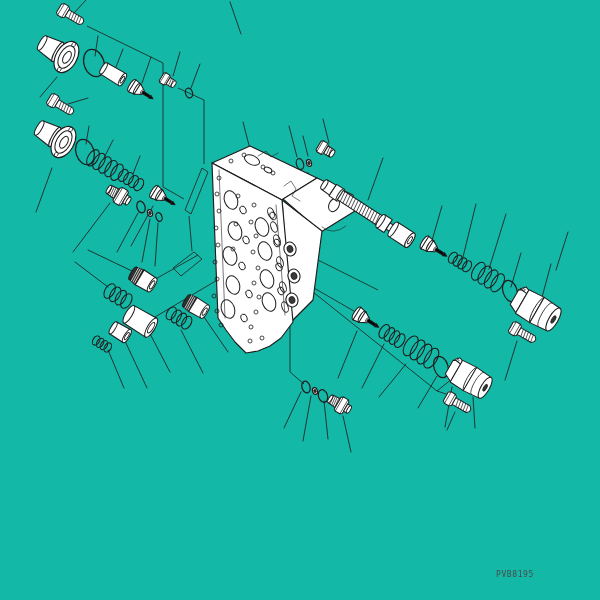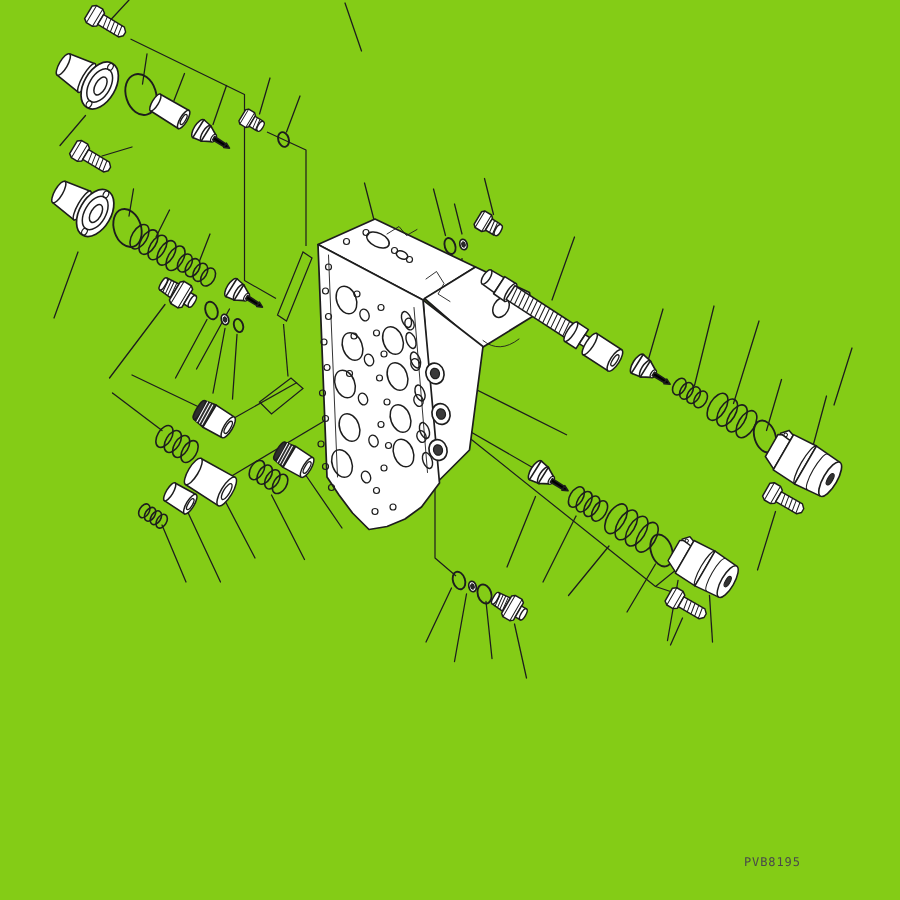--- a/index.html
+++ b/index.html
@@ -1,16 +1,16 @@
 <!DOCTYPE html>
 <html><head>
 <meta charset="utf-8">
 <style>
   html,body{margin:0;padding:0;background:#fff;}
-  .stage{position:relative;width:600px;height:600px;background:#84cc16;overflow:hidden;
+  .stage{position:relative;width:600px;height:600px;background:#14b8a6;overflow:hidden;
          font-family:"DejaVu Sans",sans-serif;}
   .stage svg{position:absolute;left:0;top:0;}
   .figcode{position:absolute;left:496px;top:570px;font-family:"DejaVu Sans Mono",monospace;
            font-size:8px;letter-spacing:.6px;color:#4a4a4a;}
 </style>
 </head>
 <body>
 
 <div class="stage">
   <svg id="fig" width="600" height="600" viewBox="0 0 600 600">

